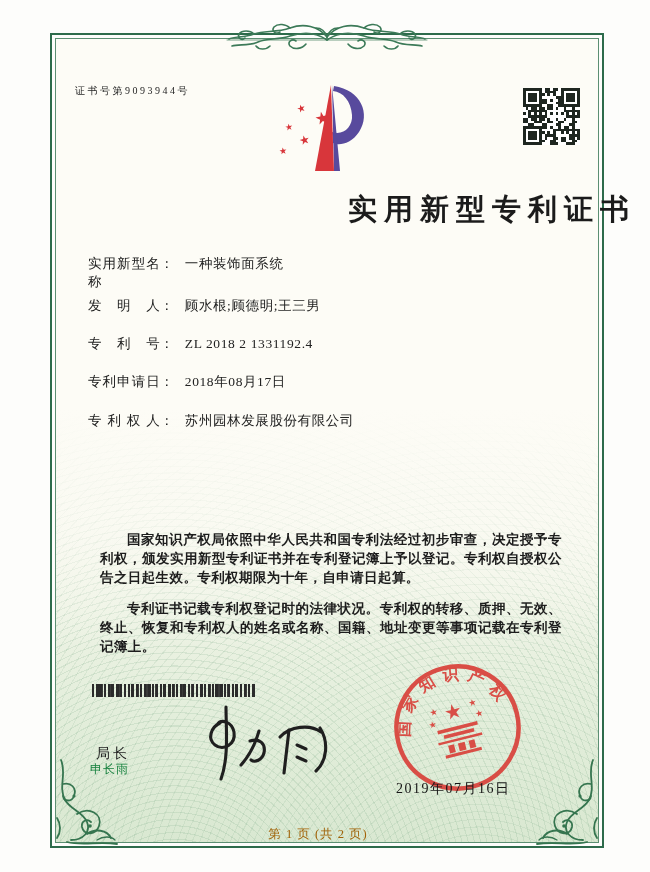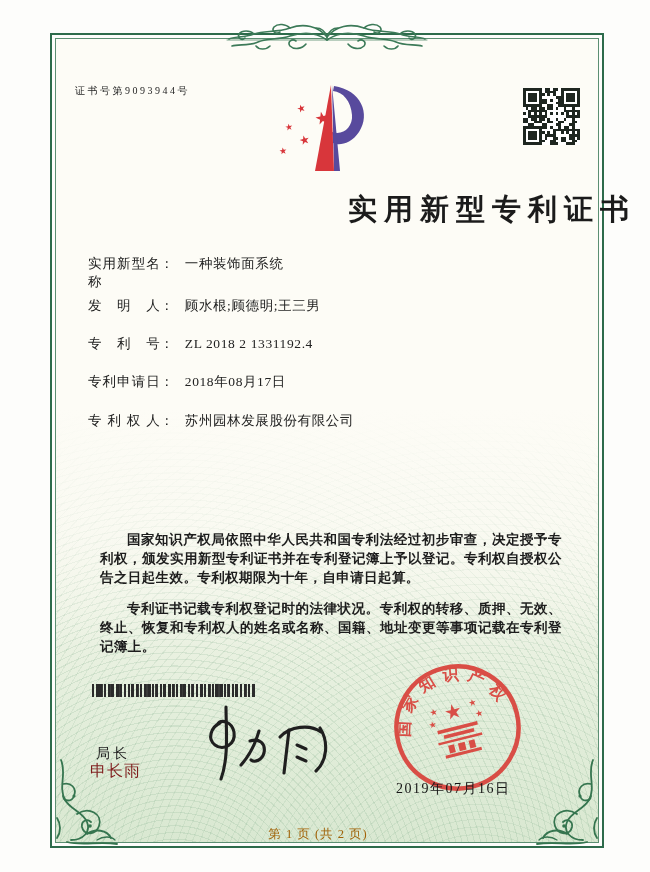--- a/index.html
+++ b/index.html
@@ -60,21 +60,21 @@
   
   .barcode{
     position:absolute;left:92px;top:684px;width:163px;height:13px;
     background:
       repeating-linear-gradient(90deg,#2b2b2b 0 1.5px,rgba(0,0,0,0) 1.5px 4px),
       repeating-linear-gradient(90deg,#2b2b2b 0 1px,rgba(0,0,0,0) 1px 6.5px),
       repeating-linear-gradient(90deg,rgba(45,45,45,.92) 0 2px,rgba(0,0,0,0) 2px 9px);
   }
   
   .director-label{position:absolute;left:96px;top:733px;font-size:14px;letter-spacing:3px;color:#222;margin-top:12px;}
-  .director-name{position:absolute;left:90px;top:761px;font-size:16px;letter-spacing:1px;color:#7f1d1d;font-family:Liberation Serif, serif;}
+  .director-name{position:absolute;left:90px;top:761px;font-size:12px;letter-spacing:1px;color:#15803d;font-family:Liberation Serif, serif;}
   .signature{position:absolute;left:192px;top:699px;width:158px;height:86px;}
   
   .seal{position:absolute;left:392px;top:662px;width:131px;height:131px;opacity:.92;}
   .seal-date{
     position:absolute;left:396px;top:780px;font-size:14px;letter-spacing:1.5px;
     color:#151515;z-index:6;
   }
   
   .footer{
     position:absolute;left:0;right:14px;top:826px;text-align:center;

